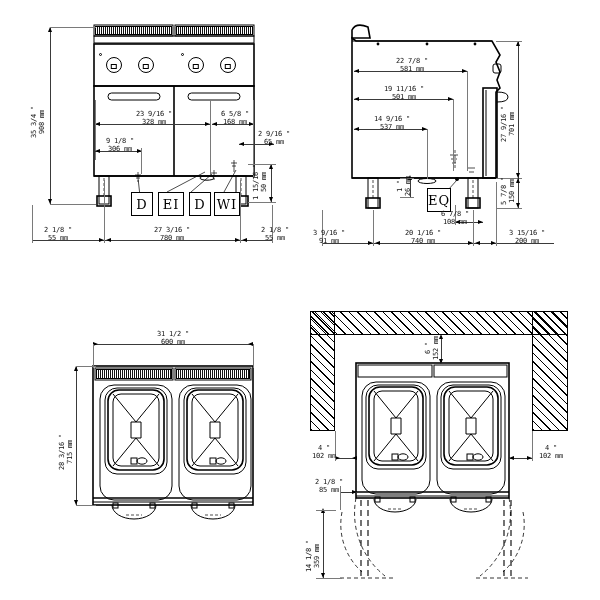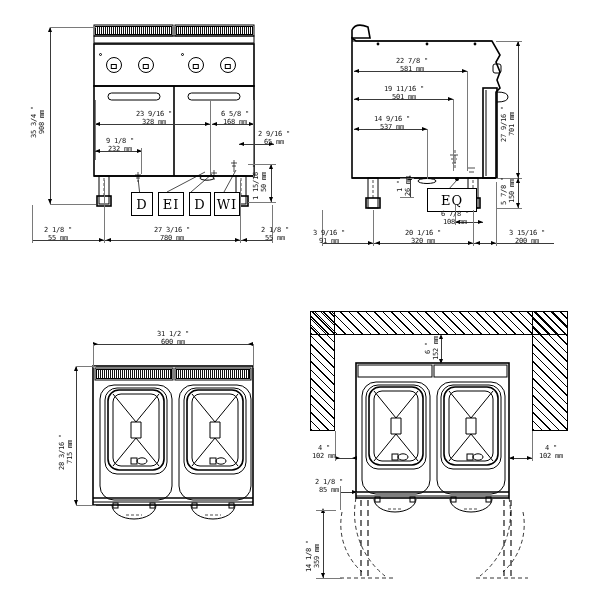--- a/index.html
+++ b/index.html
@@ -177,21 +177,21 @@
     <span class="imp">23 9/16 "</span>
     <span class="met">328 mm</span>
   </div>
 
   <div class="dimline h" style="left:95px;top:151px;width:47px;"></div>
   <div class="arrow ar-l" style="left:95px;top:149px;"></div>
   <div class="arrow ar-r" style="left:137px;top:149px;"></div>
   <div class="ext v" style="left:141px;top:148px;height:26px;"></div>
   <div class="dim" style="left:96px;top:137px;width:48px;">
     <span class="imp">9 1/8 "</span>
-    <span class="met">232 mm</span>
+    <span class="met">306 mm</span>
   </div>
 
   <div class="dimline h" style="left:212px;top:124px;width:42px;"></div>
   <div class="arrow ar-l" style="left:212px;top:122px;"></div>
   <div class="arrow ar-r" style="left:249px;top:122px;"></div>
   <div class="ext v" style="left:253px;top:100px;height:78px;"></div>
   <div class="dim" style="left:213px;top:110px;width:44px;">
     <span class="imp">6 5/8 "</span>
     <span class="met">168 mm</span>
   </div>
@@ -271,21 +271,21 @@
     <rect class="s" x="168" y="178" width="10" height="30"></rect>
     <rect class="s2" x="166" y="198" width="14" height="10"></rect>
     <line class="thin" x1="173" y1="180" x2="173" y2="198" stroke-dasharray="3 2"></line>
 
     <ellipse class="s" cx="127" cy="181" rx="9" ry="2.5" fill="#000"></ellipse>
 
     <path class="lead" d="M148 190 L157 180"></path>
     <circle cx="157" cy="179" r="2" fill="#000"></circle>
   </svg>
 
-  <div class="callout" style="left:127px;top:188px;width:50px;height:24px;">
+  <div class="callout" style="left:127px;top:188px;width:24px;height:24px;">
     <span>EQ</span>
   </div>
 
   <div class="dimline h" style="left:54px;top:71px;width:113px;"></div>
   <div class="arrow ar-l" style="left:54px;top:69px;"></div>
   <div class="arrow ar-r" style="left:162px;top:69px;"></div>
   <div class="ext v" style="left:167px;top:71px;height:100px;"></div>
   <div class="dim" style="left:78px;top:57px;width:68px;">
     <span class="imp">22 7/8 "</span>
     <span class="met">581 mm</span>
@@ -356,21 +356,21 @@
   <div class="arrow ar-r" style="left:168px;top:241px;"></div>
   <div class="arrow ar-l" style="left:175px;top:241px;"></div>
   <div class="arrow ar-r" style="left:191px;top:241px;"></div>
 
   <div class="dim" style="left:3px;top:229px;width:52px;">
     <span class="imp">3 9/16 "</span>
     <span class="met">91 mm</span>
   </div>
   <div class="dim" style="left:88px;top:229px;width:70px;">
     <span class="imp">20 1/16 "</span>
-    <span class="met">320 mm</span>
+    <span class="met">740 mm</span>
   </div>
   <div class="dim" style="left:199px;top:229px;width:56px;">
     <span class="imp">3 15/16 "</span>
     <span class="met">200 mm</span>
   </div>
 </div>
 
 <div class="view" style="left:0;top:300px;width:300px;height:300px;">
 
   <svg width="300" height="300">

